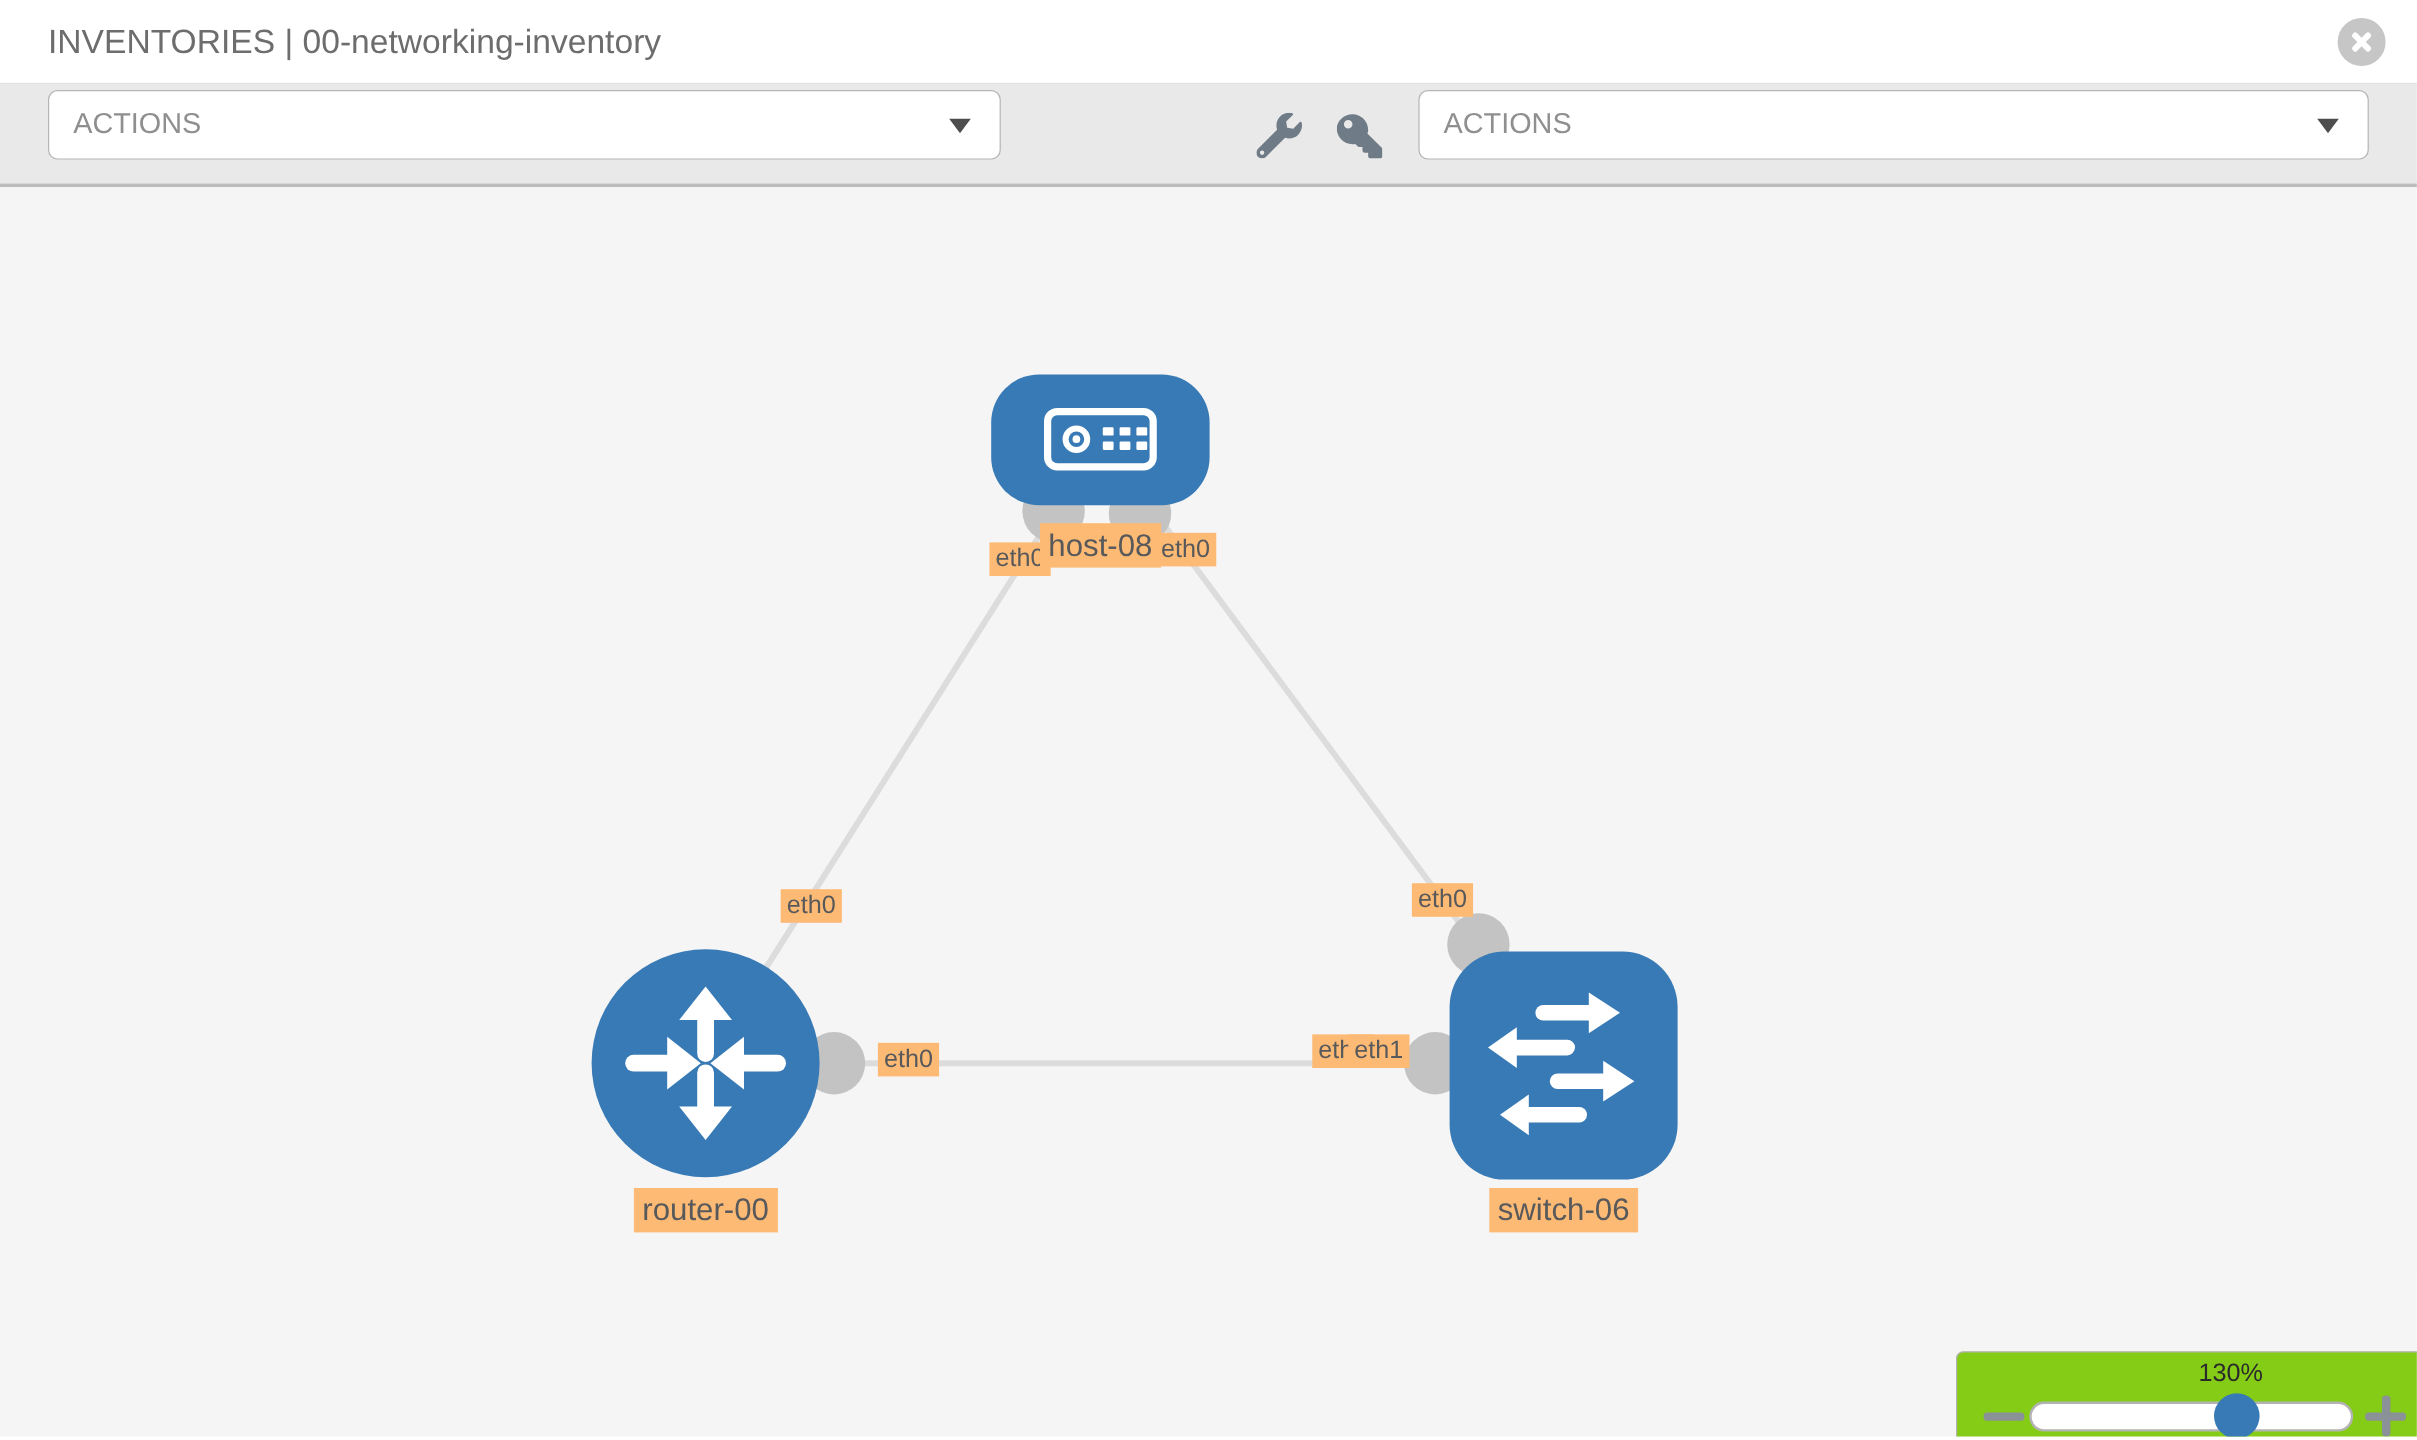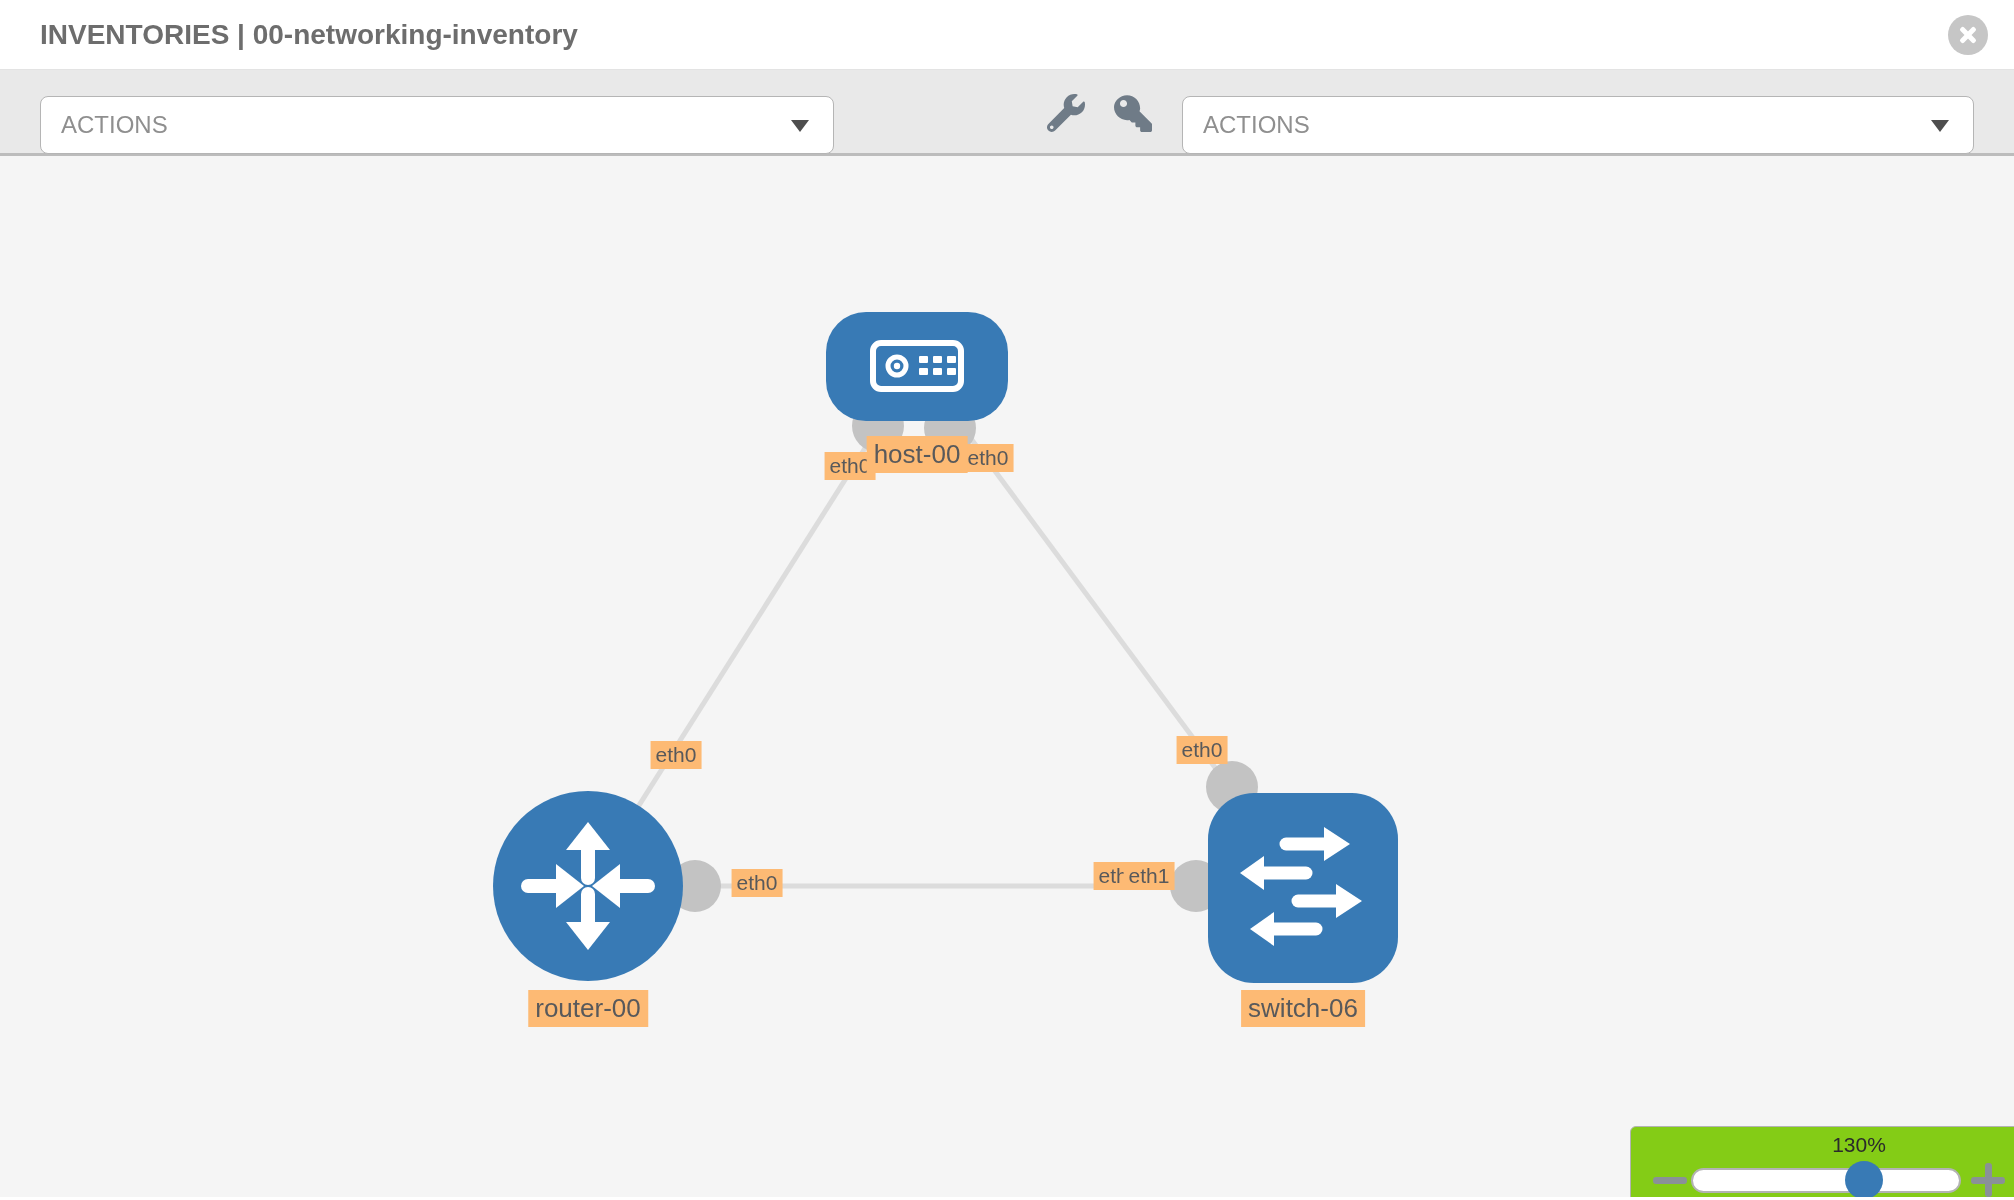--- a/index.html
+++ b/index.html
@@ -5,30 +5,30 @@
   * { box-sizing: border-box; }
   html,body { margin:0; padding:0; }
   body {
     width:2014px; height:1200px; overflow:hidden; background:#ffffff;
     font-family:"Liberation Sans", sans-serif;
     position:relative;
   }
   
   .hdr { position:relative; height:70px; background:#fff; border-bottom:1px solid #e3e3e3; }
   .hdr h1 { position:absolute; left:40px; top:50%; transform:translateY(-50%);
-    margin:0; font-size:28px; font-weight:700; color:#6d6d6d; }
+    margin:0; font-size:28px; font-weight:400; color:#6d6d6d; }
   .close-btn { position:absolute; right:26px; top:15px; width:40px; height:40px;
     border-radius:50%; background:#c6c6c6; cursor:pointer; }
   .close-btn .xb { position:absolute; left:50%; top:50%; width:20px; height:5px;
     background:#fff; border-radius:2px; }
   .close-btn .xb.a { transform:translate(-50%,-50%) rotate(45deg); }
   .close-btn .xb.b { transform:translate(-50%,-50%) rotate(-45deg); }
   
   .toolbar { position:relative; height:86px; background:#e9e9e9; border-bottom:3px solid #bcbcbc; }
-  .select { position:absolute; top:26px; height:58px; background:#fff;
+  .select { position:absolute; top:5px; height:58px; background:#fff;
     border:1px solid #b5b5b5; border-radius:8px; display:flex; align-items:center;
     padding:0 46px 0 20px; font-size:24px; color:#8f8f8f; cursor:pointer; }
   .select.actions { left:40px;  width:794px; }
   .select.search  { left:1182px; width:792px; }
   .caret { position:absolute; right:24px; top:50%; margin-top:-5px; width:0; height:0;
     border-left:9px solid transparent; border-right:9px solid transparent;
     border-top:12px solid #4e4e4e; }
   .tool-icon { position:absolute; top:24px; width:38px; height:38px; fill:#6f7b87; cursor:pointer; }
   .tool-icon.wrench { left:1047px; }
   .tool-icon.key    { left:1114px; }
@@ -153,21 +153,21 @@
   </svg>
 
   <span class="chip if" style="left:850px;top:296px">eth0</span>
   <span class="chip if" style="left:988px;top:288px">eth0</span>
   <span class="chip if" style="left:676px;top:585px">eth0</span>
   <span class="chip if" style="left:1202px;top:580px">eth0</span>
   <span class="chip if" style="left:757px;top:713px">eth0</span>
   <span class="chip if" style="left:1119px;top:706px">eth0</span>
   <span class="chip if front" style="left:1149px;top:706px">eth1</span>
 
-  <span class="chip node" style="left:917px;top:280px">host-00</span>
+  <span class="chip node" style="left:917px;top:280px">host-08</span>
   <span class="chip node" style="left:588px;top:834px">router-00</span>
   <span class="chip node" style="left:1303px;top:834px">switch-06</span>
 
   <div class="zoom-panel">
     <div class="zoom-level">130%</div>
     <div class="zoom-minus"></div>
     <div class="zoom-track">
       <div class="zoom-thumb"></div>
     </div>
     <div class="zoom-plus">

